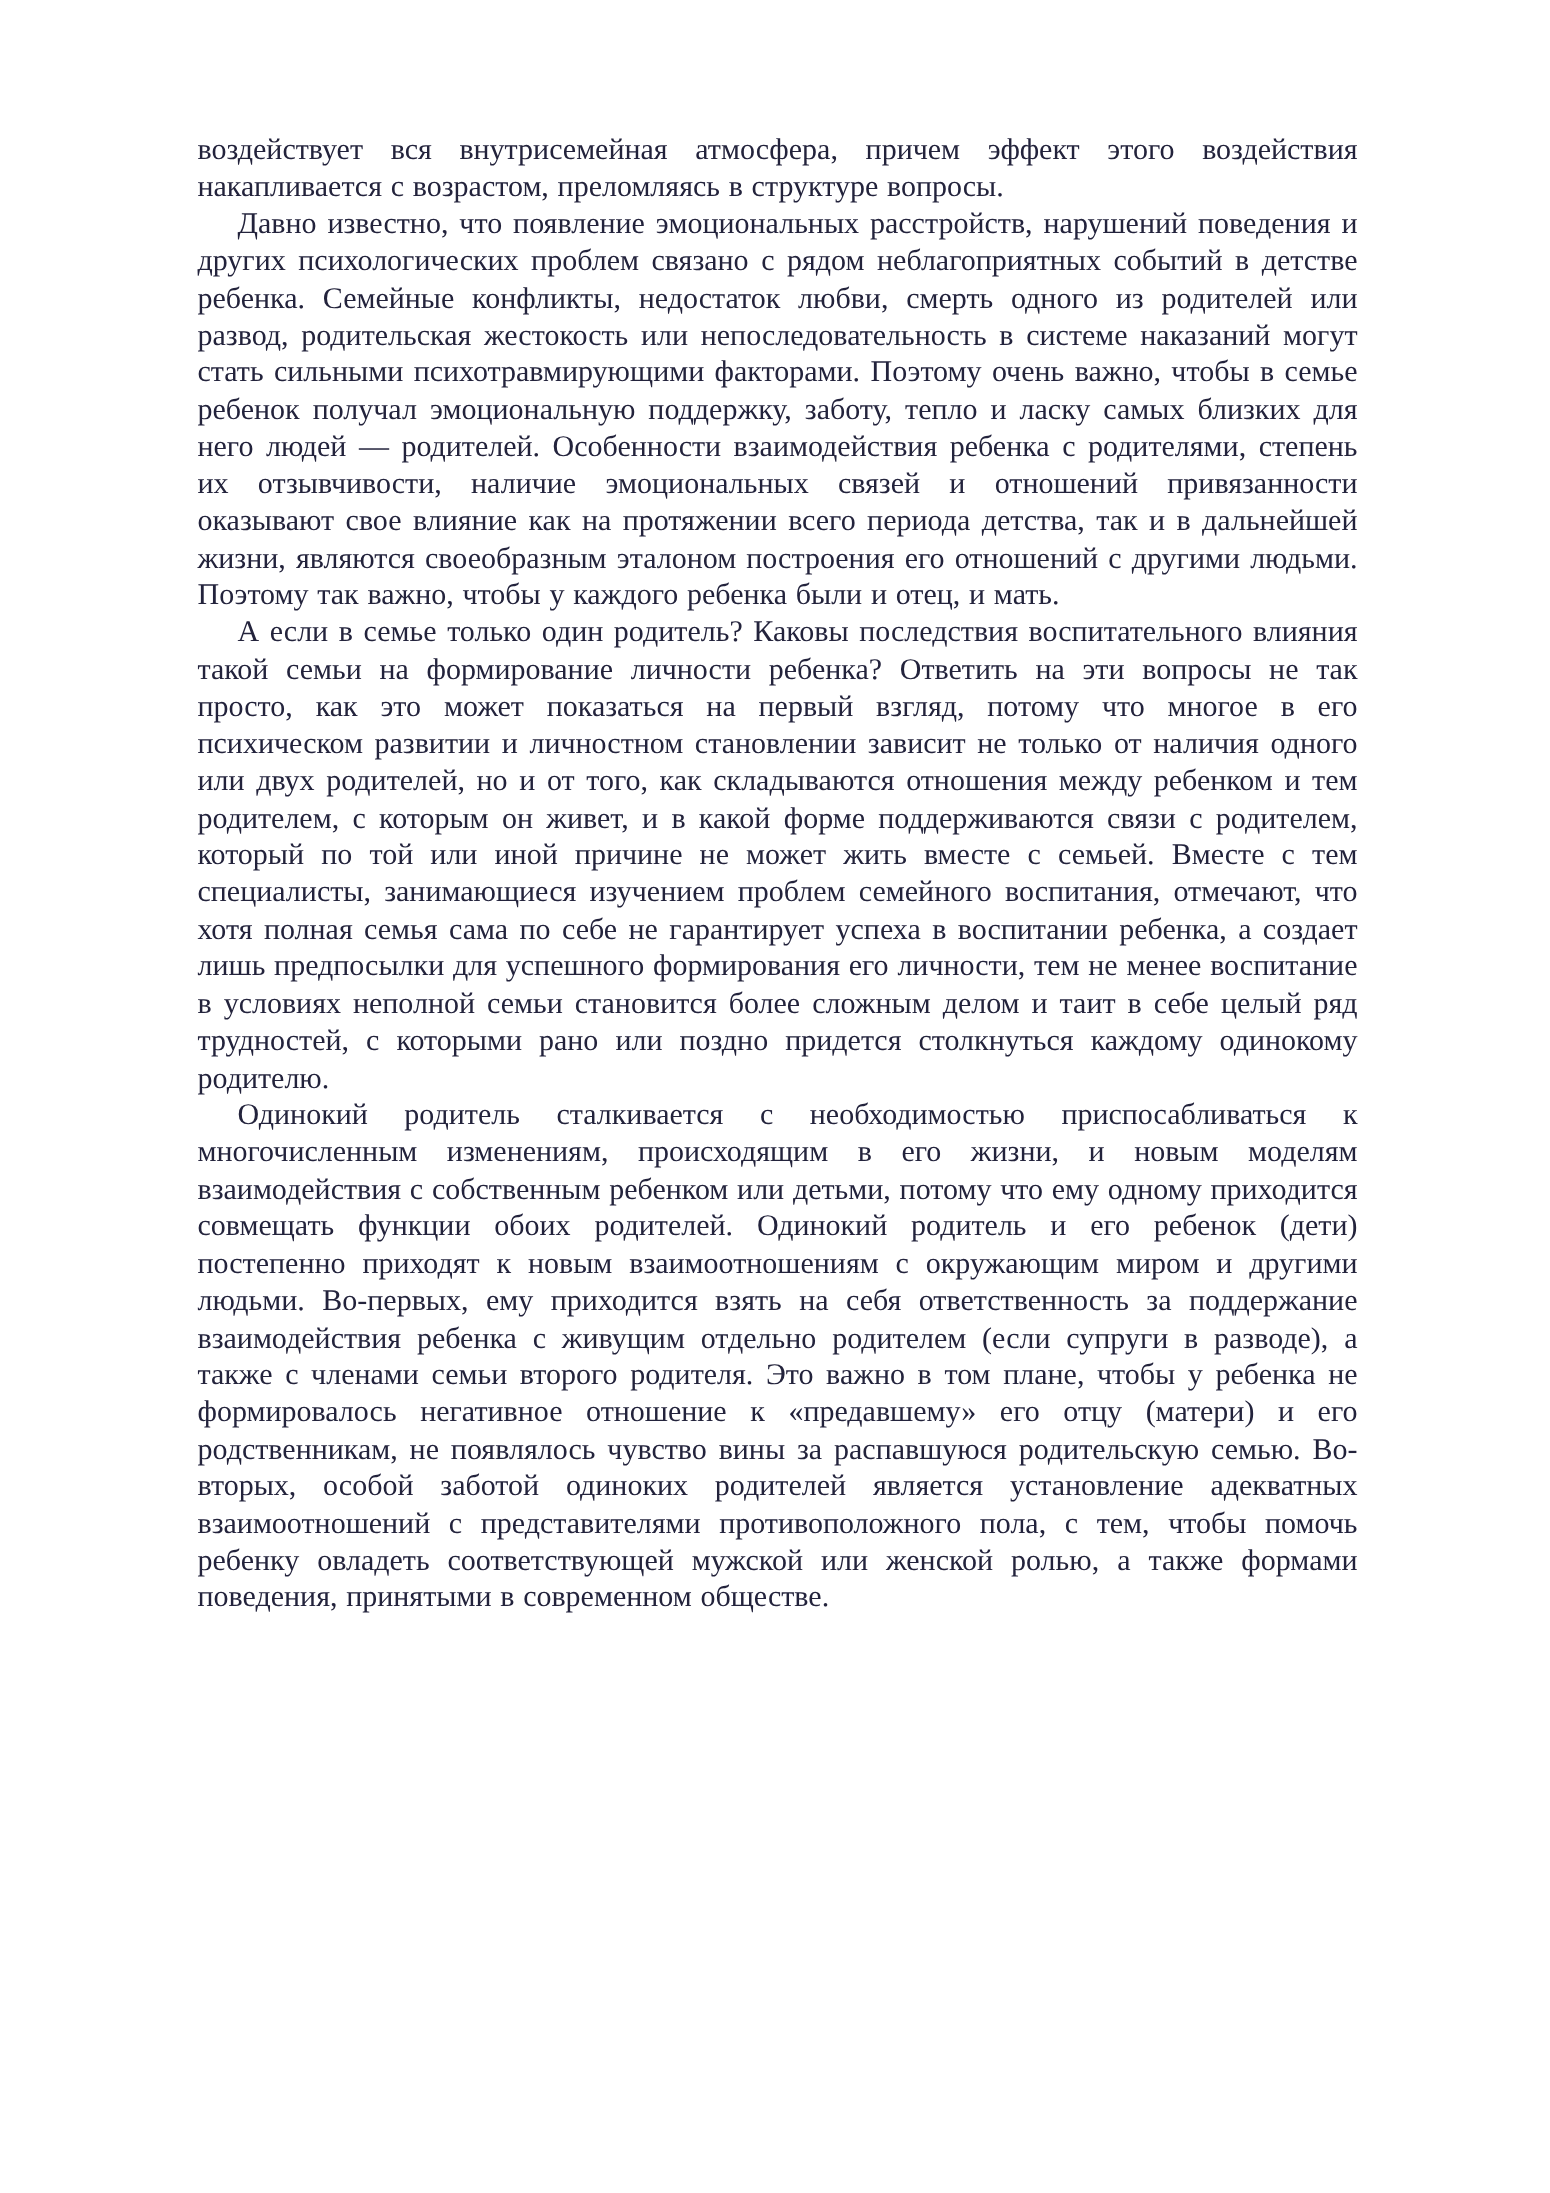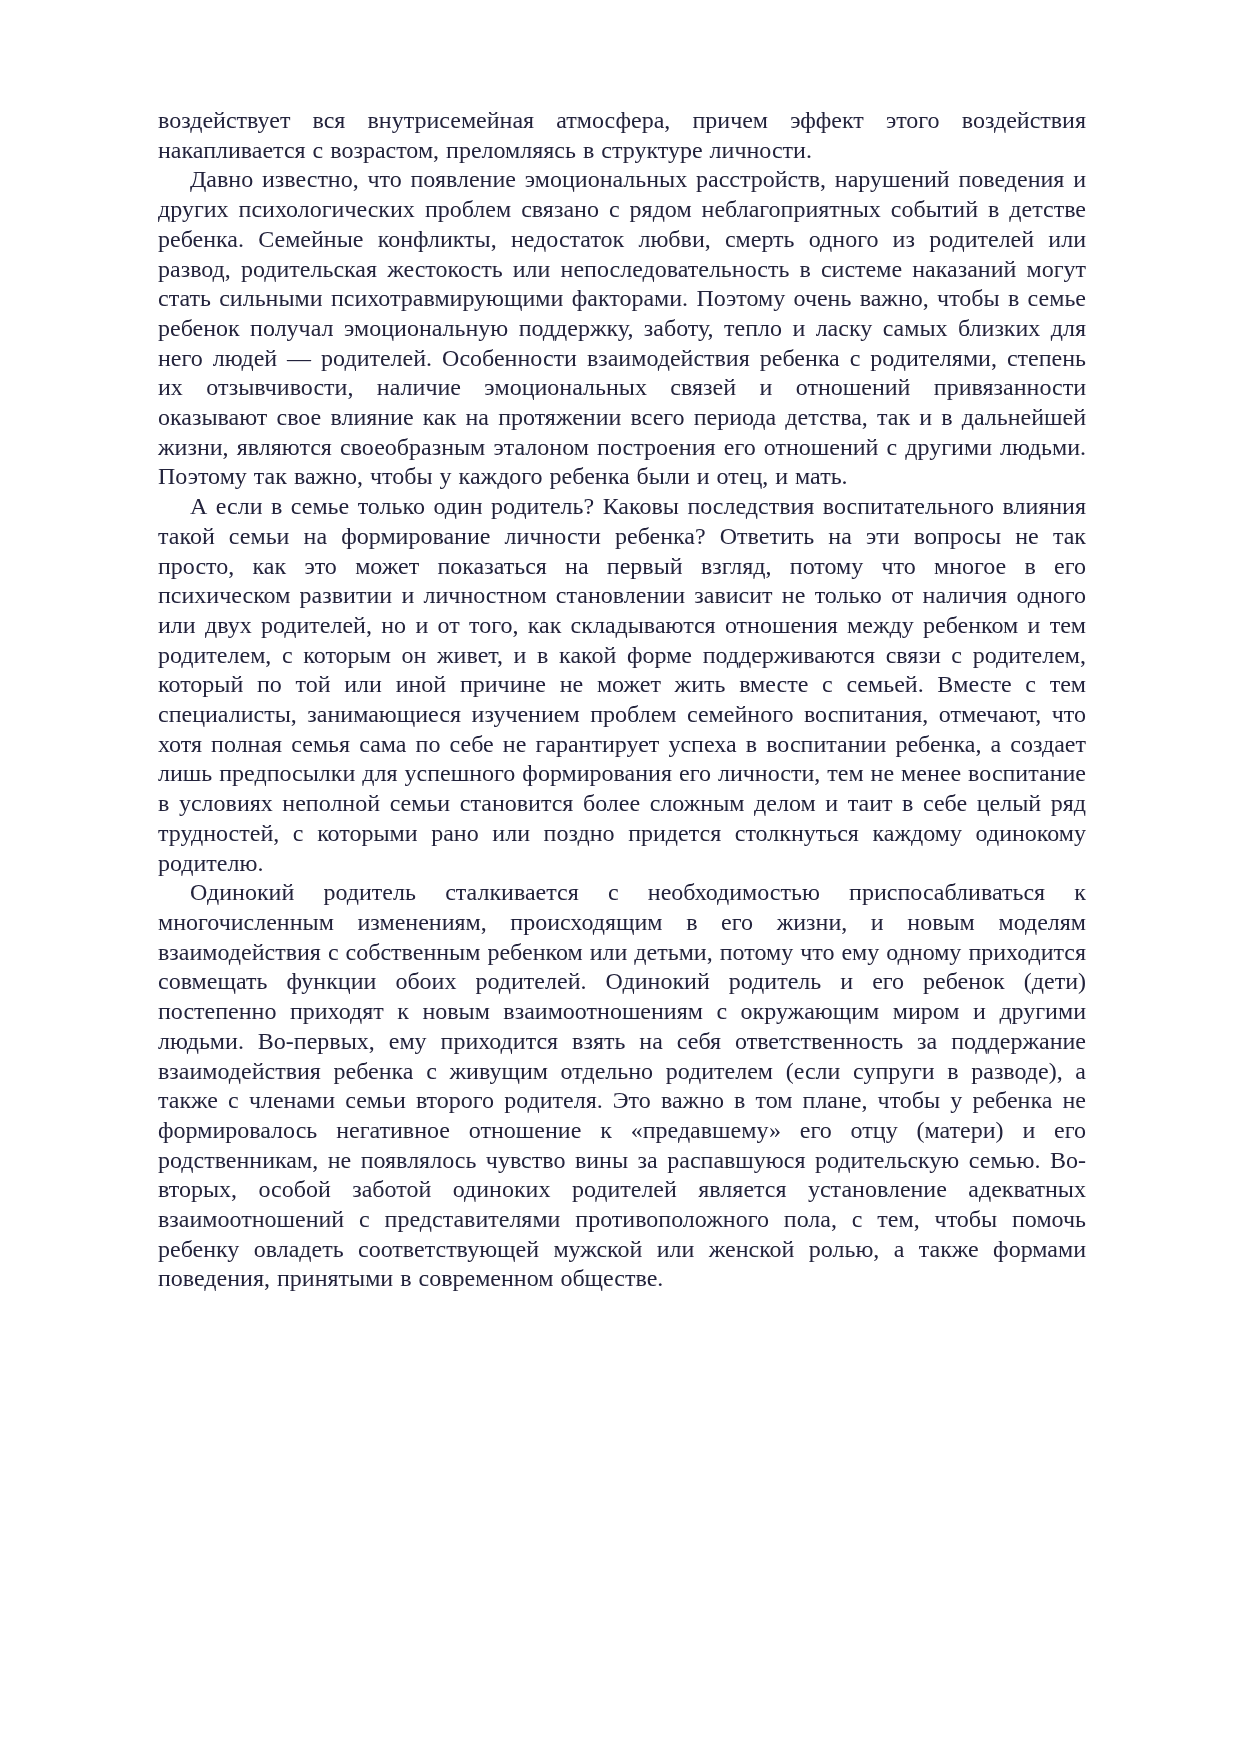--- a/index.html
+++ b/index.html
@@ -31,17 +31,17 @@
     word-spacing: 1px;
   }
   .para.no-indent {
     text-indent: 0;
   }
 </style>
 </head>
 <body>
 
 <div class="page">
-  <p class="para no-indent">воздействует вся внутрисемейная атмосфера, причем эффект этого воздействия накапливается с возрастом, преломляясь в структуре личности.</p>
+  <p class="para no-indent">воздействует вся внутрисемейная атмосфера, причем эффект этого воздействия накапливается с возрастом, преломляясь в структуре вопросы.</p>
   <p class="para">Давно известно, что появление эмоциональных расстройств, нарушений поведения и других психологических проблем связано с рядом неблагоприятных событий в детстве ребенка. Семейные конфликты, недостаток любви, смерть одного из родителей или развод, родительская жестокость или непоследовательность в системе наказаний могут стать сильными психотравмирующими факторами. Поэтому очень важно, чтобы в семье ребенок получал эмоциональную поддержку, заботу, тепло и ласку самых близких для него людей — родителей. Особенности взаимодействия ребенка с родителями, степень их отзывчивости, наличие эмоциональных связей и отношений привязанности оказывают свое влияние как на протяжении всего периода детства, так и в дальнейшей жизни, являются своеобразным эталоном построения его отношений с другими людьми. Поэтому так важно, чтобы у каждого ребенка были и отец, и мать.</p>
   <p class="para">А если в семье только один родитель? Каковы последствия воспитательного влияния такой семьи на формирование личности ребенка? Ответить на эти вопросы не так просто, как это может показаться на первый взгляд, потому что многое в его психическом развитии и личностном становлении зависит не только от наличия одного или двух родителей, но и от того, как складываются отношения между ребенком и тем родителем, с которым он живет, и в какой форме поддерживаются связи с родителем, который по той или иной причине не может жить вместе с семьей. Вместе с тем специалисты, занимающиеся изучением проблем семейного воспитания, отмечают, что хотя полная семья сама по себе не гарантирует успеха в воспитании ребенка, а создает лишь предпосылки для успешного формирования его личности, тем не менее воспитание в условиях неполной семьи становится более сложным делом и таит в себе целый ряд трудностей, с которыми рано или поздно придется столкнуться каждому одинокому родителю.</p>
   <p class="para">Одинокий родитель сталкивается с необходимостью приспосабливаться к многочисленным изменениям, происходящим в его жизни, и новым моделям взаимодействия с собственным ребенком или детьми, потому что ему одному приходится совмещать функции обоих родителей. Одинокий родитель и его ребенок (дети) постепенно приходят к новым взаимоотношениям с окружающим миром и другими людьми. Во-первых, ему приходится взять на себя ответственность за поддержание взаимодействия ребенка с живущим отдельно родителем (если супруги в разводе), а также с членами семьи второго родителя. Это важно в том плане, чтобы у ребенка не формировалось негативное отношение к «предавшему» его отцу (матери) и его родственникам, не появлялось чувство вины за распавшуюся родительскую семью. Во-вторых, особой заботой одиноких родителей является установление адекватных взаимоотношений с представителями противоположного пола, с тем, чтобы помочь ребенку овладеть соответствующей мужской или женской ролью, а также формами поведения, принятыми в современном обществе.</p>
 </div>
 
 </body></html>

